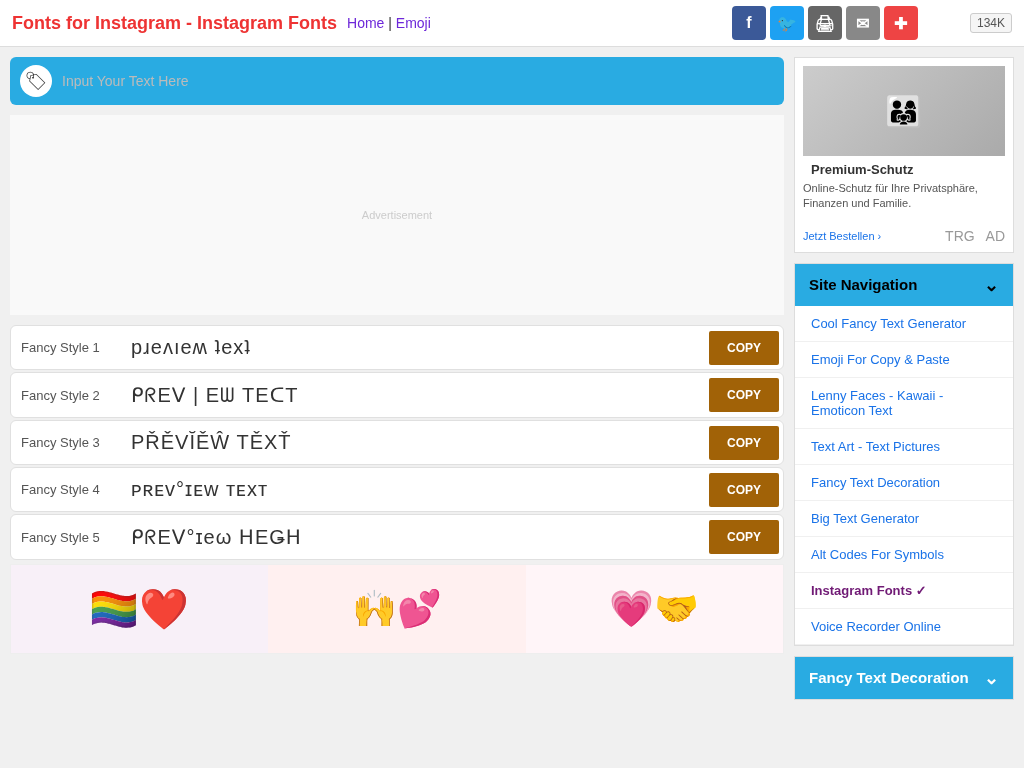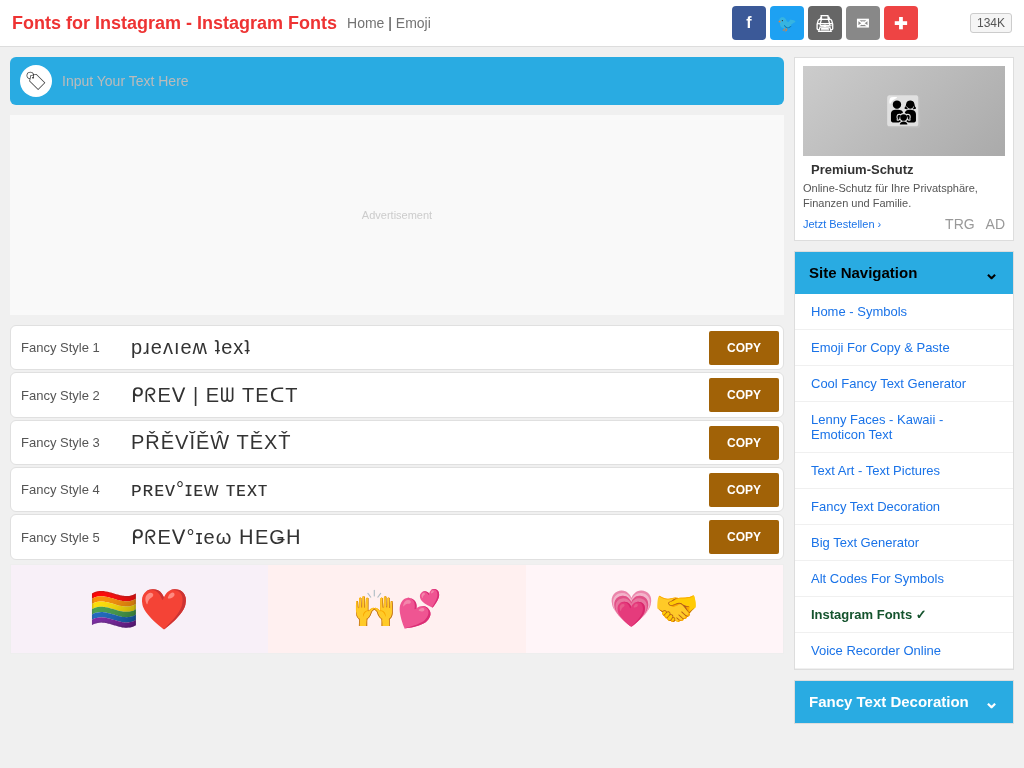--- a/index.html
+++ b/index.html
@@ -10,21 +10,21 @@
       display: flex;
       align-items: center;
       justify-content: space-between;
       background: #fff;
       padding: 6px 12px;
       border-bottom: 1px solid #ddd;
     }
     #header-left { display: flex; align-items: center; gap: 10px; }
     #site-title { color: #e33; font-size: 18px; font-weight: bold; text-decoration: none; }
     #header-nav { font-size: 14px; color: #333; }
-    #header-nav a { color: #737373; text-decoration: none; text-align: right; }
+    #header-nav a { color: #6d28d9; text-decoration: none; text-align: right; }
     #header-right { display: flex; align-items: center; gap: 4px; }
     .social-btn {
       width: 34px; height: 34px; border-radius: 4px; border: none; cursor: pointer;
       display: flex; align-items: center; justify-content: center; font-size: 16px;
       color: white; font-weight: bold;
     }
     .fb-btn { background: #3b5998; }
     .tw-btn { background: #1da1f2; }
     .pr-btn { background: #666; }
     .em-btn { background: #888; }
@@ -142,21 +142,21 @@
       background: #fff;
       border: 1px solid #ddd;
       margin-bottom: 10px;
       padding: 8px;
       font-size: 12px;
     }
     #ad-title { font-weight: bold; font-size: 13px; margin: 6px 8px 4px; }
     #ad-desc { color: #555; font-size: 11px; line-height: 1.4; }
     #ad-cta {
       display: flex; align-items: center; justify-content: space-between;
-      margin-top: 4px;
+      margin-top: 16px;
     }
     #ad-cta-link { color: #1a73e8; font-size: 11px; text-decoration: none; }
     #ad-labels { font-size: 14px; color: #999; }
 
     
     #ad-img-placeholder {
       width: 100%; height: 90px;
       background: linear-gradient(135deg, #ccc 0%, #aaa 100%);
       display: flex; align-items: center; justify-content: center;
       color: white; font-size: 10px;
@@ -178,21 +178,21 @@
     .nav-item {
       padding: 10px 16px;
       border-bottom: 1px solid #f0f0f0;
       font-size: 13px;
       color: #1a73e8;
       cursor: pointer;
       text-decoration: none;
       display: block;
     }
     .nav-item.active { color: #1a73e8; font-weight: bold; }
-    .nav-item.bold-blue { color: #14532d; font-weight: bold; }
+    .nav-item.bold-blue { color: #701a75; font-weight: bold; }
 
     
     #nav-panel2 { background: #fff; border: 1px solid #ddd; margin-top: 10px; }
     #nav-header2 {
       background: #29abe2;
       color: white;
       padding: 10px 14px;
       display: flex; align-items: center; justify-content: space-between;
       font-size: 15px; font-weight: bold;
       cursor: pointer;
@@ -303,23 +303,22 @@
       </div>
     </div>
 
     <div id="nav-panel">
       <div id="nav-header">
         <span>Site Navigation</span>
         <span class="nav-chevron">⌄</span>
       </div>
       <div id="nav-items">
 
-        <a class="nav-item">Home - Symbols</a>
+        <a class="nav-item">Cool Fancy Text Generator</a>
         <a class="nav-item">Emoji For Copy &amp; Paste</a>
-        <a class="nav-item">Cool Fancy Text Generator</a>
         <a class="nav-item">Lenny Faces - Kawaii - Emoticon Text</a>
         <a class="nav-item">Text Art - Text Pictures</a>
         <a class="nav-item">Fancy Text Decoration</a>
         <a class="nav-item">Big Text Generator</a>
         <a class="nav-item">Alt Codes For Symbols</a>
         <a class="nav-item bold-blue active">Instagram Fonts ✓</a>
         <a class="nav-item">Voice Recorder Online</a>
 
       </div>
     </div>

